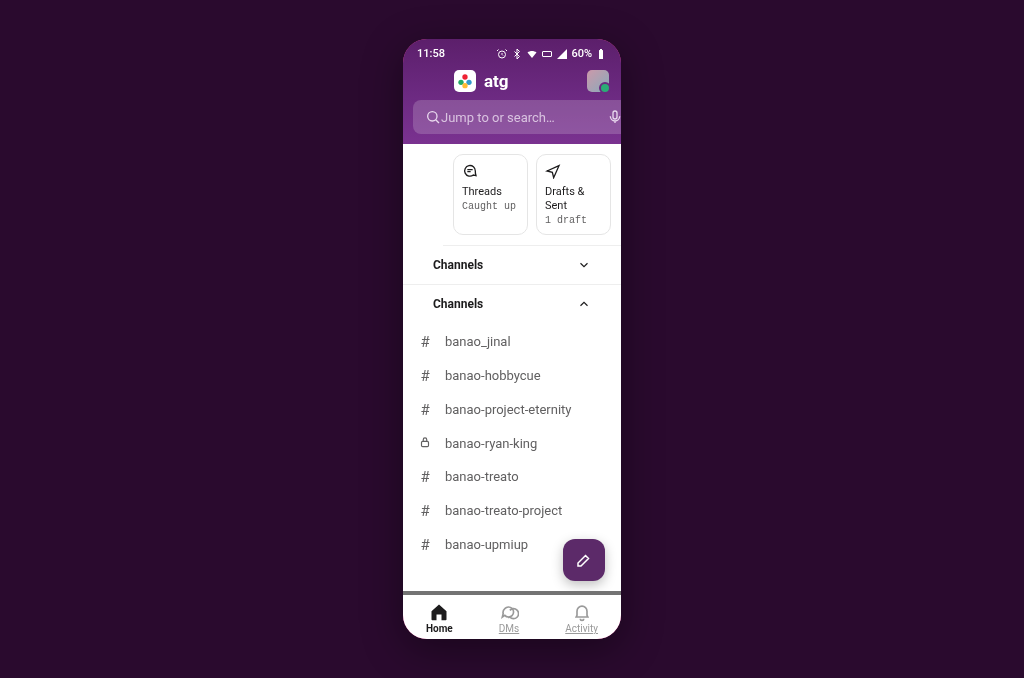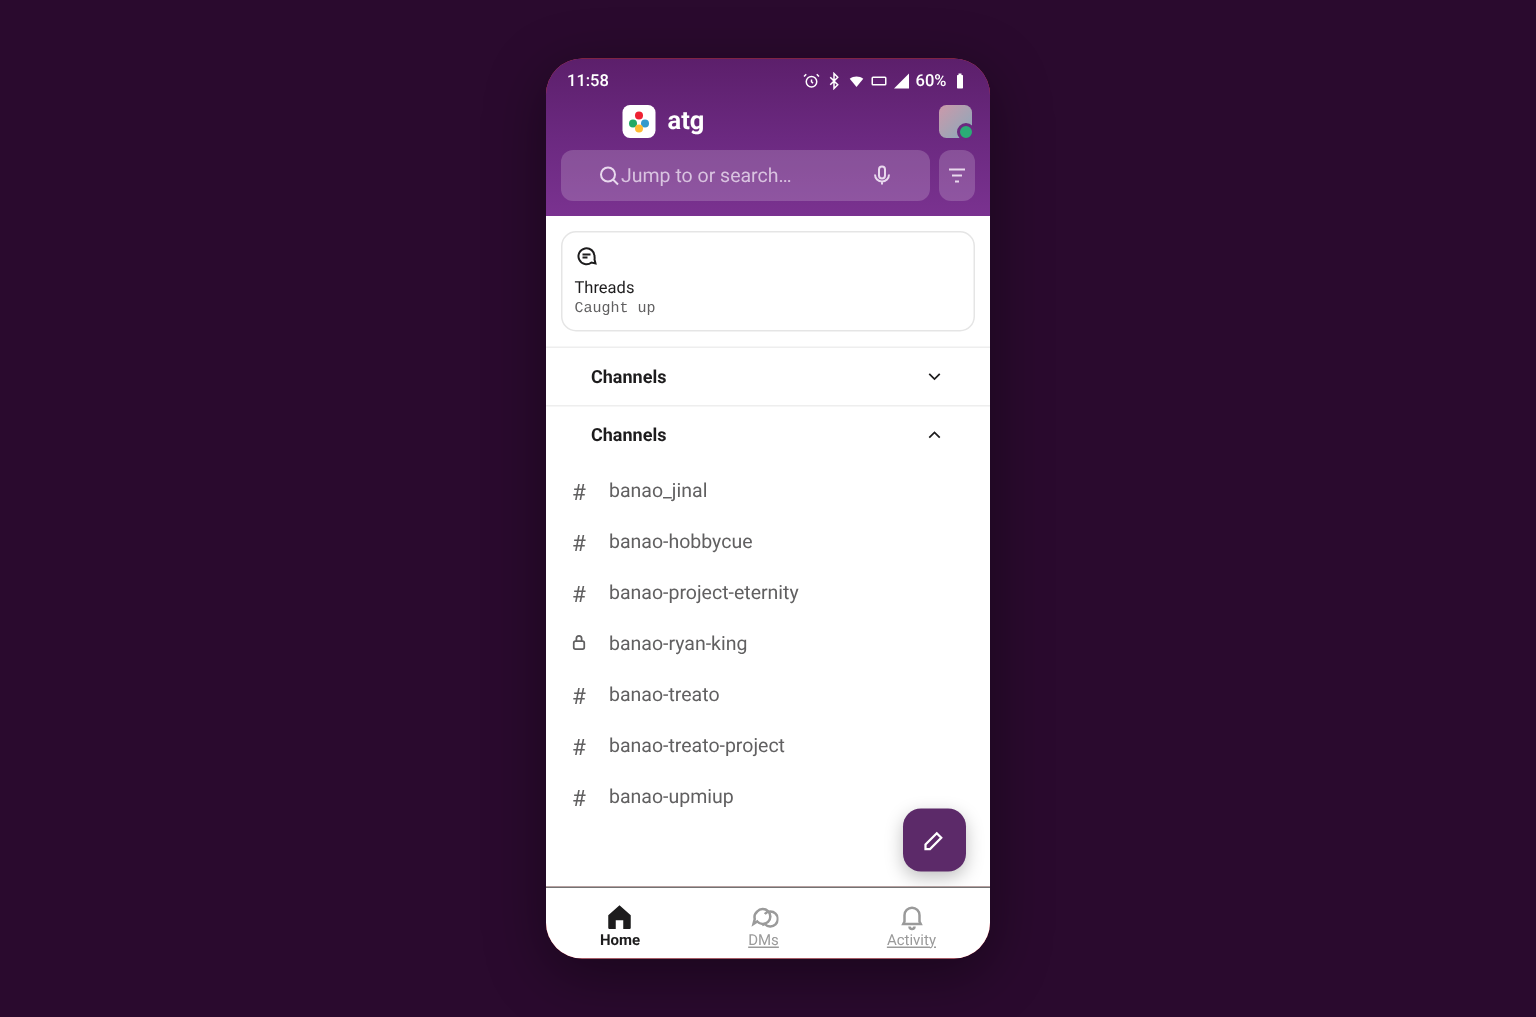--- a/index.html
+++ b/index.html
@@ -5,23 +5,23 @@
   * { box-sizing: border-box; margin: 0; padding: 0; font-family: -apple-system, BlinkMacSystemFont, "Segoe UI", Roboto, Helvetica, Arial, sans-serif; }
   body {
     background: #2a0a2e;
     width: 1024px;
     height: 678px;
     display: flex;
     align-items: center;
     justify-content: center;
   }
   .phone {
-    width: 296px;
+    width: 218px;
     height: 600px;
-    background: #ef4444;
+    background: #ec4899;
     border-radius: 24px;
     overflow: hidden;
     position: relative;
     box-shadow: 0 10px 40px rgba(0,0,0,0.4);
     display: flex;
     flex-direction: column;
   }
   .header {
     background: linear-gradient(180deg, #5c1f6b 0%, #6b2980 50%, #7a3290 100%);
     padding: 8px 10px 10px 10px;
@@ -55,35 +55,35 @@
     background: linear-gradient(135deg,#c9a 0%,#8ab 100%);
     position:relative;
   }
   .avatar::after {
     content:""; position:absolute; right:-2px; bottom:-2px; width:8px; height:8px;
     background:#2bac76; border:2px solid #6b2980; border-radius:50%;
   }
   .search-row { display:flex; gap:6px; }
   .search-box {
     flex:1; background: rgba(255,255,255,0.18); border-radius:8px;
-    display:flex; align-items:center; padding: 0 24px; height:34px;
+    display:flex; align-items:center; padding: 0 12px; height:34px;
   }
   .search-box input {
     flex:1; background:transparent; border:0; outline:0; color:#e9d9ee; font-size:13px;
   }
   .search-box input::placeholder { color:#d9c3e0; }
   .search-icon, .mic-icon { width:16px; height:16px; color:#e9d9ee; }
   .filter-btn {
     width:34px; height:34px; border-radius:8px; background: rgba(255,255,255,0.18);
     display:flex; align-items:center; justify-content:center; color:#e9d9ee;
   }
   .filter-btn svg { width:16px; height:16px; }
 
   .scroll { flex:1; overflow:hidden; background:#fff; }
-  .cards { display:flex; gap:8px; padding:10px; border-bottom:1px solid #eee; }
+  .cards { display:flex; gap:8px; padding:10px; border-bottom:1px solid #eee;margin-left:40px; }
   .card {
     flex:1; border:1px solid #e5e5e5; border-radius:10px; padding:8px;
     display:flex; flex-direction:column; gap:6px;
   }
   .card svg { width:16px; height:16px; color:#1d1c1d; }
   .card .t { font-size:11px; color:#1d1c1d; line-height:1.25; }
   .card .s { font-size:10px; color:#616061; margin-top:-4px;font-family:Liberation Mono, monospace; }
 
   .section-hdr {
     display:flex; align-items:center; justify-content:space-between;
@@ -102,21 +102,21 @@
 
   .fab {
     position:absolute; right:16px; bottom:58px;
     width:42px; height:42px; border-radius:12px;
     background:#5c2a69; display:flex; align-items:center; justify-content:center;
     box-shadow:0 4px 12px rgba(0,0,0,0.25);
   }
   .fab svg { width:18px; height:18px; color:#fff; }
 
   .bottomnav {
-    height:48px; border-top:1px solid #737373; background:#fff;
+    height:48px; border-top:4px solid #737373; background:#fff;
     display:flex; justify-content:space-around; align-items:center;
     position:relative; z-index:2;
   }
   .navitem { display:flex; flex-direction:column; align-items:center; gap:1px; padding-top:2px; }
   .navitem svg { width:20px; height:20px; }
   .navitem .lbl { font-size:10px; }
   .navitem.active { color:#1d1c1d; font-weight:700; }
   .navitem.inactive { color:#9a9a9a;text-decoration:underline; }
 </style>
 </head>
@@ -190,20 +190,27 @@
   <div class="scroll">
     <div class="cards">
       <div class="card">
         <svg viewBox="0 0 24 24" fill="none" stroke="currentColor" stroke-width="2">
             <path d="M20 12a8 8 0 10-3 6l4 1-1-4a8 8 0 000-3z"></path>
             <path d="M8 10h8M8 13h5"></path>
           </svg>
         <span class="t">Threads</span>
         <span class="s">Caught up</span>
       </div>
+      <div class="card">
+        <svg viewBox="0 0 24 24" fill="none" stroke="currentColor" stroke-width="2">
+            <path d="M3 12l18-8-8 18-2-8-8-2z"></path>
+          </svg>
+        <span class="t">Drafts &amp; Sent</span>
+        <span class="s">1 draft</span>
+      </div>
     </div>
 
     <div class="section-hdr">
       <span class="lbl">Channels</span>
       <svg viewBox="0 0 24 24" fill="none" stroke="currentColor" stroke-width="2">
           <path d="M6 9l6 6 6-6"></path>
         </svg>
     </div>
 
     <div class="section-hdr" style="border-bottom:0;">

